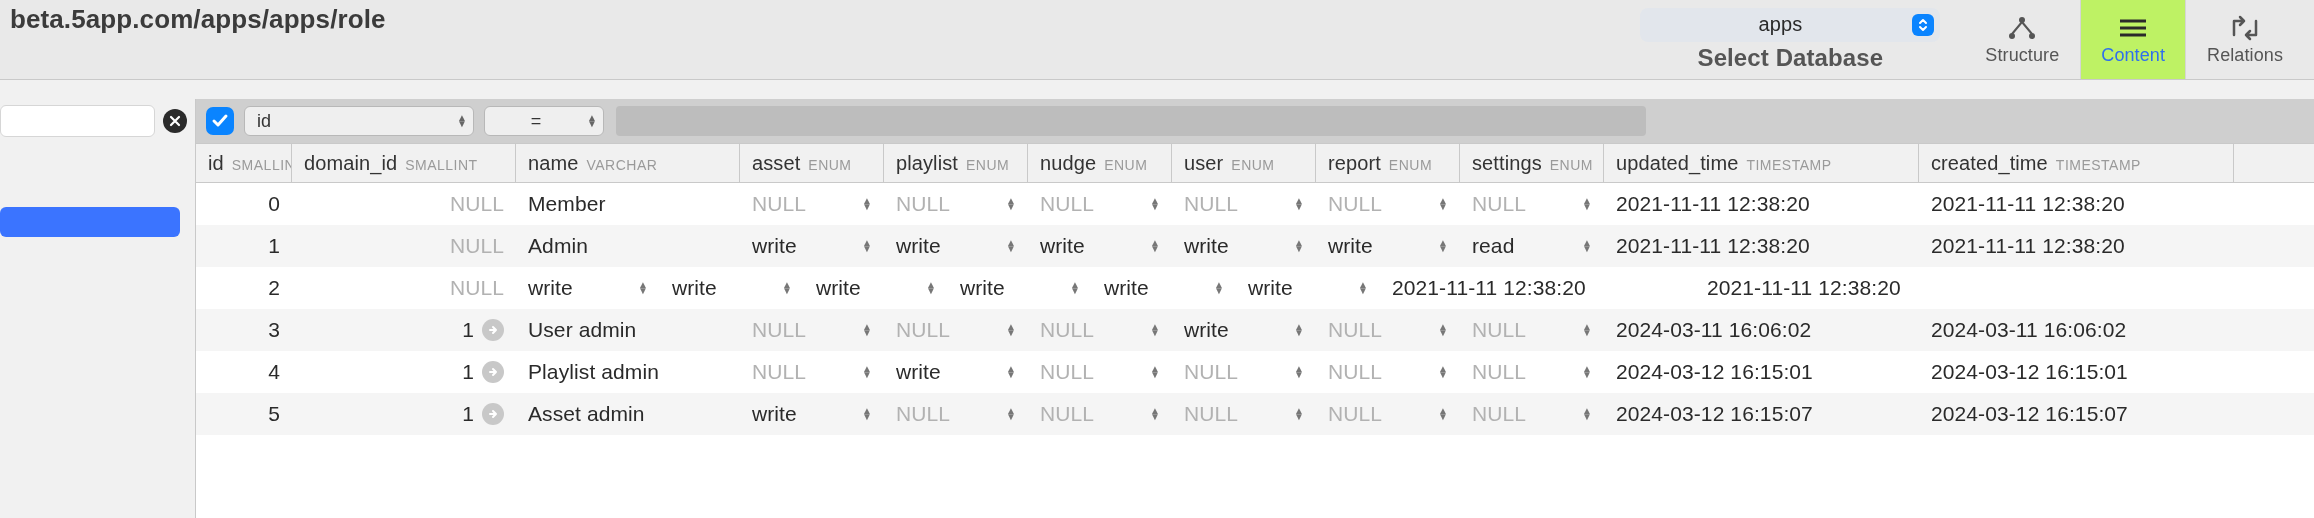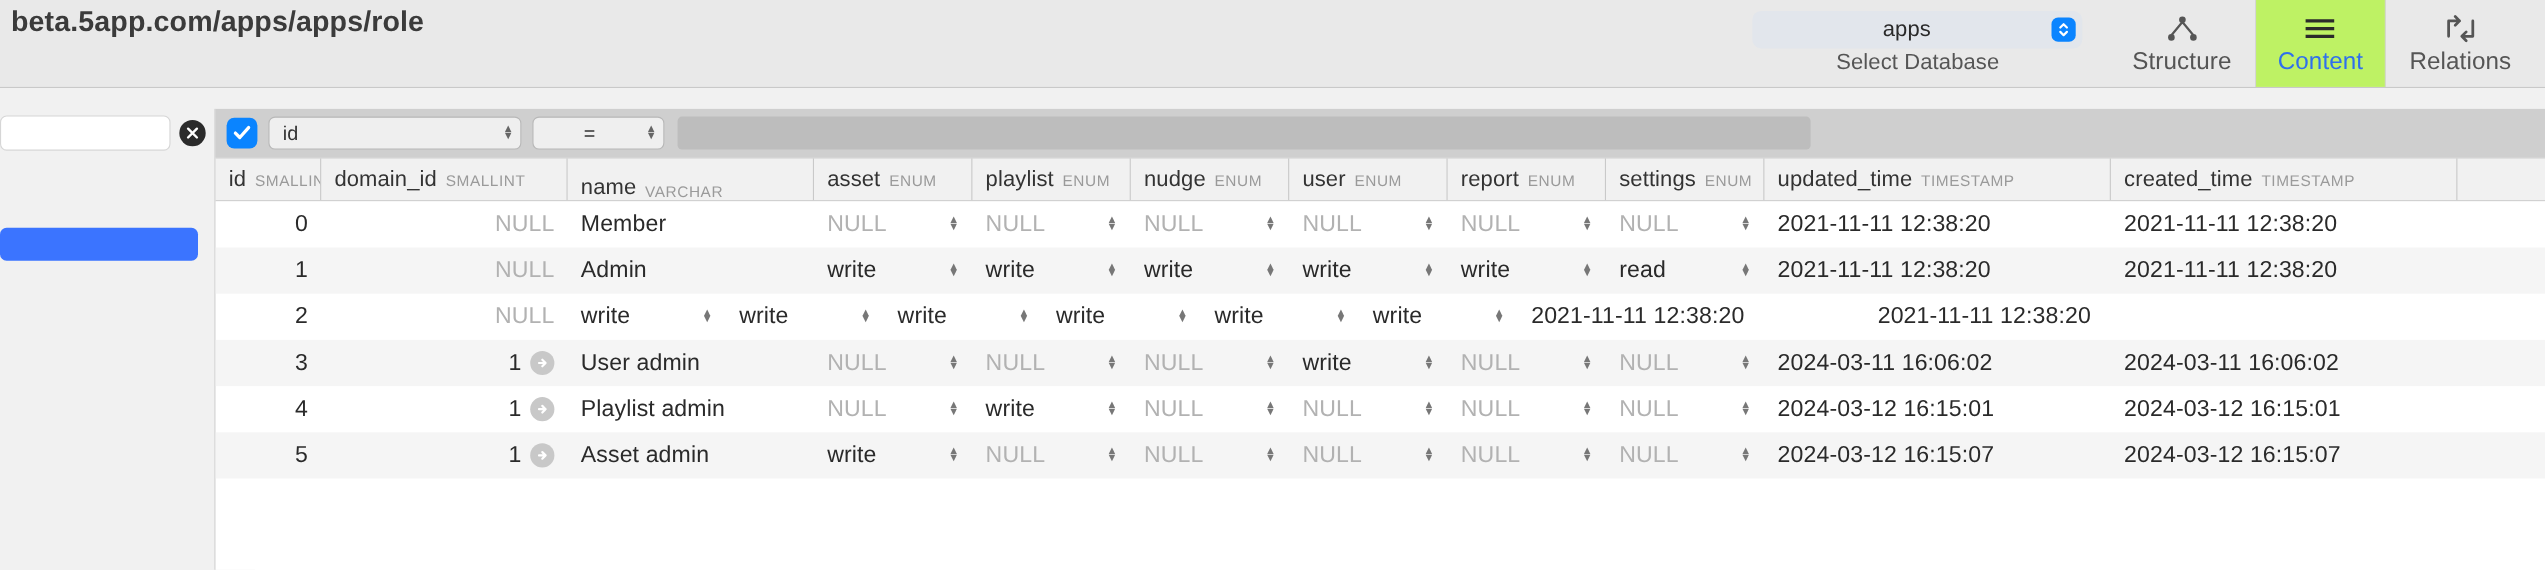--- a/index.html
+++ b/index.html
@@ -73,21 +73,21 @@
     border-right: 1px solid #d5d5d5;
   }
   .tb-col .icon {
     width: 30px;
     height: 30px;
     display: flex;
     align-items: center;
     justify-content: center;
   }
   .tb-col .lbl {
-    font-size: 22px;
+    font-size: 18px;
     color: #555;
   }
   .tb-col.active .lbl { color: var(--active-tab); }
   .tb-col.active svg { stroke: var(--active-tab); fill: var(--active-tab); }
 
   .db-picker {
     position: relative;
     display: flex;
     flex-direction: column;
     align-items: center;
@@ -111,21 +111,21 @@
     position: absolute;
     right: 6px;
     top: 50%;
     transform: translateY(-50%);
     width: 22px;
     height: 22px;
     border-radius: 6px;
     background: var(--accent);
     display:flex;align-items:center;justify-content:center;
   }
-  .db-sub { font-size: 20px; color: #555; }
+  .db-sub { font-size: 24px; color: #555; font-weight: bold; }
 
   
   .main {
     display: flex;
     height: calc(100% - 80px);
     margin-top: 19px;
   }
   .left-rail {
     width: 196px;
     flex: 0 0 196px;
@@ -261,21 +261,21 @@
   }
   .enum-caret {
     margin-left:auto;
     display:flex;flex-direction:column;line-height:6px;font-size:10px;color:#777;
     padding-left:10px;
   }
 
   
   .c-id       { width: 96px; }
   .c-domain   { width: 224px; }
-  .c-name     { width: 224px; align-items: flex-end; }
+  .c-name     { width: 224px; }
   .c-enum     { width: 144px; }
   .c-ts       { width: 315px; }
 </style>
 </head>
 <body>
 
 <div class="top">
   <div class="url-wrap">
     <span class="url">beta.5app.com/apps/apps/role</span>
   </div>

